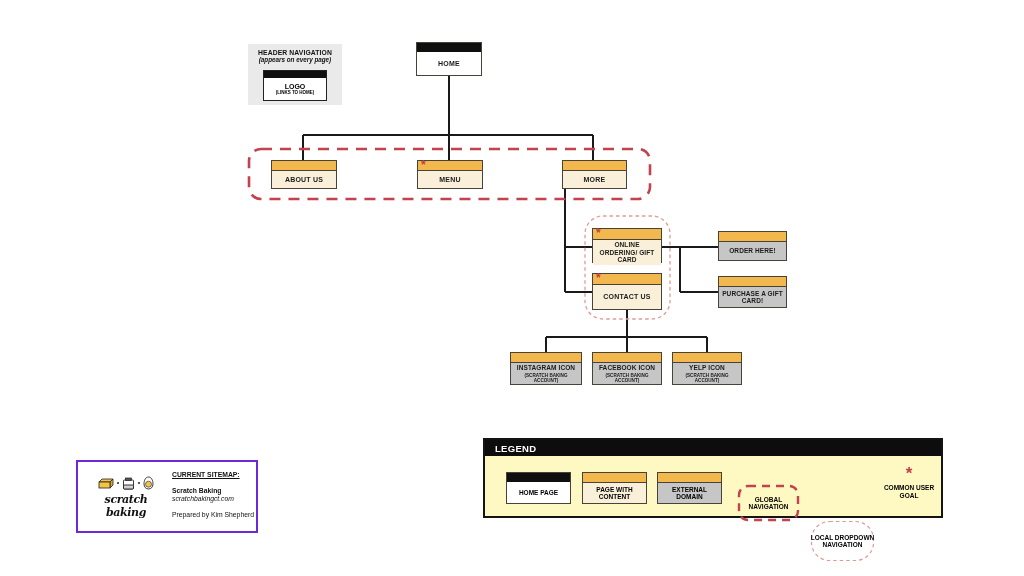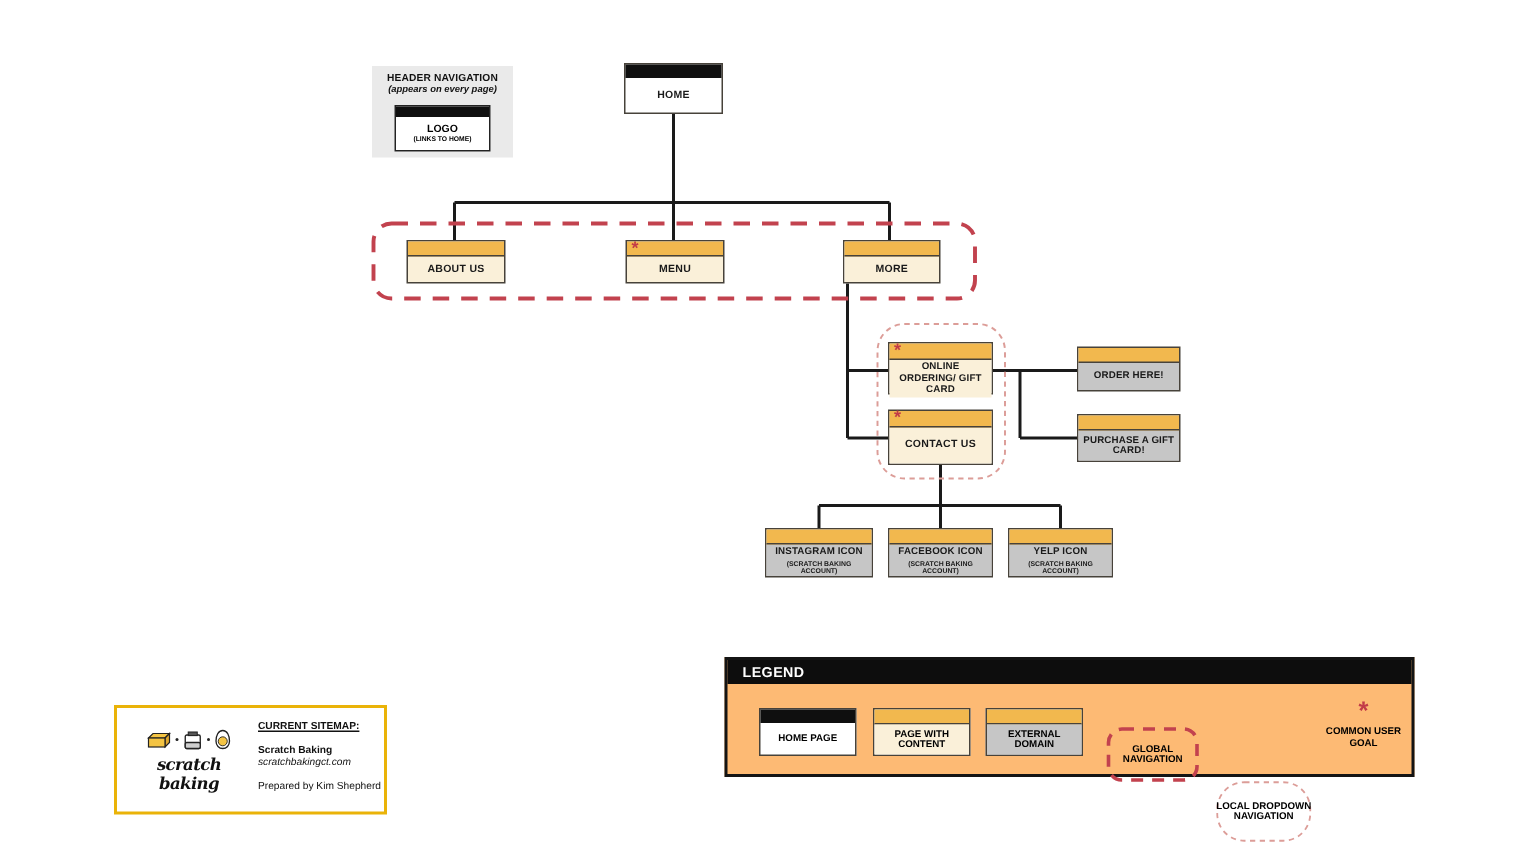--- a/index.html
+++ b/index.html
@@ -25,33 +25,33 @@
   .note{position:absolute;left:248px;top:44px;width:94px;height:61px;background:#EAEAEA;text-align:center;box-sizing:border-box;padding-top:5px;}
   .note .t1{font-size:6.8px;font-weight:bold;color:#111;letter-spacing:.1px;}
   .note .t2{font-size:6.3px;font-weight:bold;font-style:italic;color:#111;}
   .note .logo-box{position:absolute;left:15px;top:26px;width:64px;height:31px;border:1px solid #222;background:#fff;display:flex;flex-direction:column;box-sizing:border-box;}
   .note .logo-box .bar{height:7px;background:#0f0f0f;flex:none;}
   .note .logo-box .bd{flex:1;display:flex;flex-direction:column;align-items:center;justify-content:center;}
   .note .l1{font-size:7px;font-weight:bold;}
   .note .l2{font-size:4.5px;font-weight:bold;}
 
   
-  .footer-card{position:absolute;left:76px;top:470px;width:182px;height:73px;border:2px solid #eab308;background:#fff;box-sizing:border-box;}
+  .footer-card{position:absolute;left:76px;top:460px;width:182px;height:73px;border:2px solid #6d28d9;background:#fff;box-sizing:border-box;}
   .brand{position:absolute;left:6px;top:13px;width:84px;text-align:center;}
   .brand .icons{display:flex;align-items:center;justify-content:center;gap:3px;height:16px;}
   .dot{width:2px;height:2px;border-radius:50%;background:#222;display:inline-block;}
   .brand .script{font-family:"DejaVu Serif",serif;font-style:italic;font-weight:bold;font-size:11px;letter-spacing:-.4px;color:#111;margin-top:2px;}
   .sitemap-info{position:absolute;left:94px;top:9px;width:84px;font-size:6.8px;line-height:8px;color:#111;}
   .sitemap-info .hd{font-weight:bold;text-decoration:underline;margin-bottom:8px;}
   .sitemap-info .nm{font-weight:bold;}
   .sitemap-info .url{font-style:italic;}
   .sitemap-info .prep{margin-top:8px;}
 
   
-  .legend{position:absolute;left:483px;top:438px;width:460px;height:80px;border:2px solid #141414;background:#fdba74;box-sizing:border-box;}
+  .legend{position:absolute;left:483px;top:438px;width:460px;height:80px;border:2px solid #141414;background:#fef9c3;box-sizing:border-box;}
   .legend .ttl{height:16px;background:#0d0d0d;color:#fff;font-weight:bold;font-size:9.5px;display:flex;align-items:center;padding-left:10px;letter-spacing:.3px;}
   .lg-item{position:absolute;box-sizing:border-box;}
   .lg-node{display:flex;flex-direction:column;border:1px solid #47423a;background:#fff;width:65px;height:32px;box-sizing:border-box;}
   .lg-node .hdr{height:9px;background:#F2B84E;border-bottom:1px solid #47423a;flex:none;}
   .lg-node .bar{height:9px;background:#0f0f0f;flex:none;}
   .lg-node .bd{flex:1;display:flex;align-items:center;justify-content:center;text-align:center;font-weight:bold;font-size:6.5px;line-height:7.5px;}
   .lg-dash{display:flex;align-items:center;justify-content:center;text-align:center;font-weight:bold;font-size:6.5px;line-height:7.5px;position:relative;}
   .lg-dash .txt{position:relative;z-index:2;}
   .lg-dash svg{position:absolute;left:0;top:0;}
   .lg-goal{text-align:center;font-weight:bold;font-size:6.5px;line-height:7.5px;}

